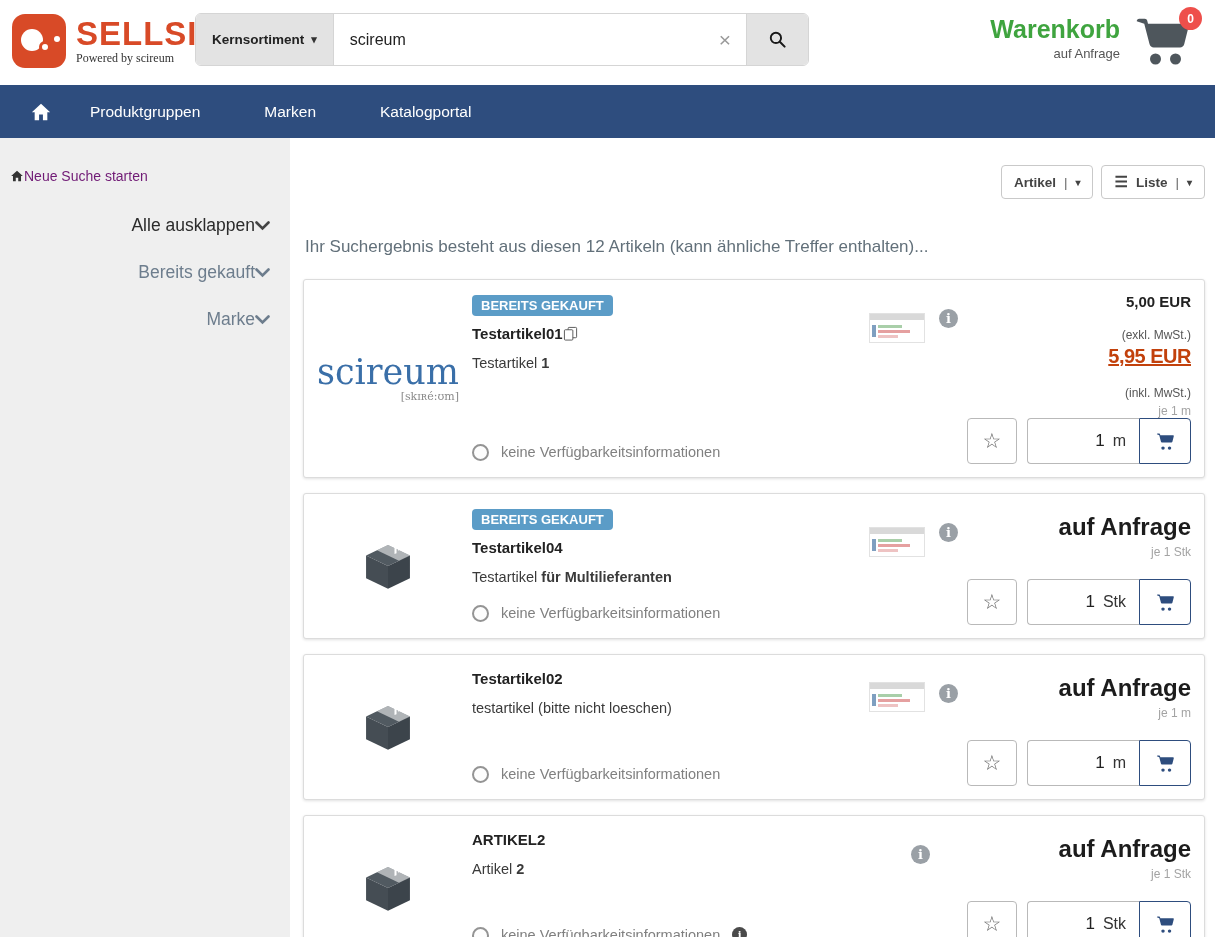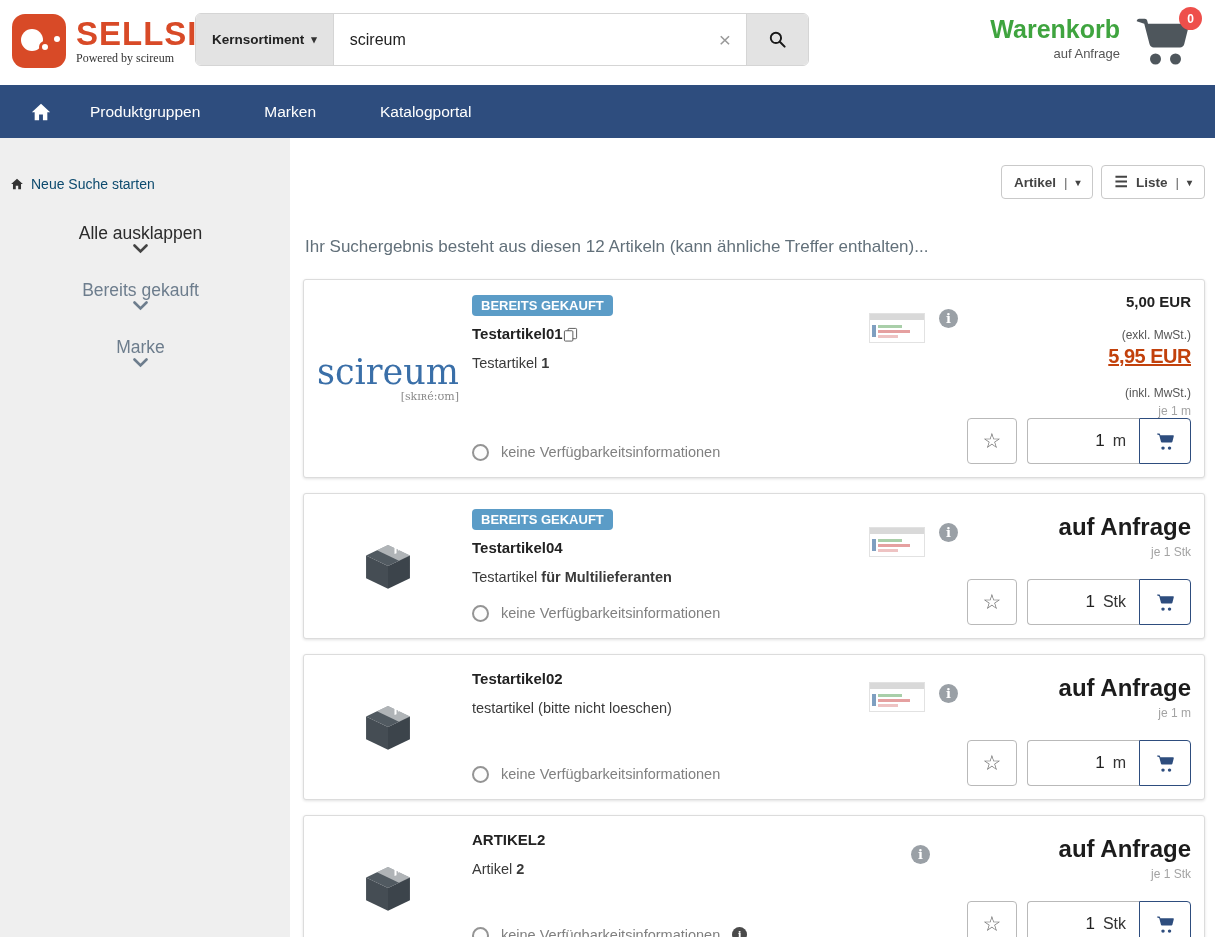--- a/index.html
+++ b/index.html
@@ -37,23 +37,23 @@
     display:flex; align-items:center; justify-content:center; }
 
   
   .nav { height:53px; background:#2e4d7e; display:flex; align-items:center; padding-left:30px; }
   .nav-home { margin-right:38px; display:flex; align-items:center; cursor:pointer; }
   .nav-item { color:#fff; font-size:15.5px; margin-right:64px; cursor:pointer; }
 
   
   .page { display:flex; height:799px; }
   .sidebar { width:290px; flex-shrink:0; background:#efefef; padding-top:26px; }
-  .side-new { margin:12px 12px 31px 10px; font-size:14px; color:#0c4a6e; display:flex; align-items:center; gap:7px; cursor:pointer; }
-  .side-item { display:flex; justify-content:flex-start; align-items:center;
-    padding:0 20px 0 11px; margin-bottom:26px; font-size:17.5px; cursor:pointer;flex-direction:column; }
+  .side-new { margin:4px 12px 31px 10px; font-size:14px; color:#701a75; display:flex; align-items:center; cursor:pointer; }
+  .side-item { display:flex; justify-content:flex-end; align-items:center;
+    padding:0 20px 0 11px; margin-bottom:26px; font-size:17.5px; cursor:pointer; }
   .side-item.dark { color:#2b2b2b; }
   .side-item.muted { color:#6d7d8d; }
   .chev { color:inherit; display:flex; }
 
   .content { flex:1; padding:27px 10px 0 13px; background:#fff; }
   .toolbar { display:flex; justify-content:flex-end; gap:8px; }
   .tbtn { border:1px solid #c9c9c9; border-radius:4px; background:#fff; height:34px; padding:0 12px;
     display:flex; align-items:center; gap:8px; font-size:13.5px; font-weight:700; color:#444; cursor:pointer;
     font-family:"Liberation Sans", sans-serif; }
   .tbtn .pipe { font-weight:400; color:#666; }
@@ -63,21 +63,21 @@
   .summary { margin:38px 0 22px 2px; font-size:17px; color:#62707a; }
 
   
   .card { border:1px solid #dcdcdc; border-radius:3px; box-shadow:0 1px 3px rgba(0,0,0,.12);
     margin-bottom:15px; display:flex; padding:13px 13px 13px 0; min-height:146px; background:#fff; }
   .card.tall { min-height:166px; }
   .card-media { width:168px; flex-shrink:0; display:flex; align-items:center; justify-content:center; }
   .card-body { flex:1; display:flex; flex-direction:column; padding-top:2px; }
   .badge { align-self:flex-start; background:#5b9cc7; color:#fff; font-size:13px; font-weight:600;
     padding:3px 9px; border-radius:4px; margin-bottom:9px; }
-  .title { font-size:15px; font-weight:700; color:#222; display:flex; align-items:flex-end; }
+  .title { font-size:15px; font-weight:700; color:#222; display:flex; align-items:center; }
   .subtitle { font-size:14.5px; color:#3a3a3a; margin-top:13px; }
   .subtitle b { font-weight:700; }
   .avail { margin-top:auto; display:flex; gap:12px; color:#808080; font-size:14.5px; padding-bottom:3px; }
   .radio { width:17px; height:17px; border-radius:50%; border:2px solid #949494; background:#fdfdfd; flex-shrink:0; }
 
   .card-right { width:322px; flex-shrink:0; display:flex; flex-direction:column; }
   .right-top { display:flex; align-items:flex-start; }
   .thumb { width:56px; height:30px; background:#fff; border:1px solid #e2e2e2; position:relative;
     margin:20px 14px 0 0; flex-shrink:0; cursor:pointer; }
   .thumb .bar { position:absolute; left:0; top:0; width:100%; height:6px; background:#d9d9d9; }

